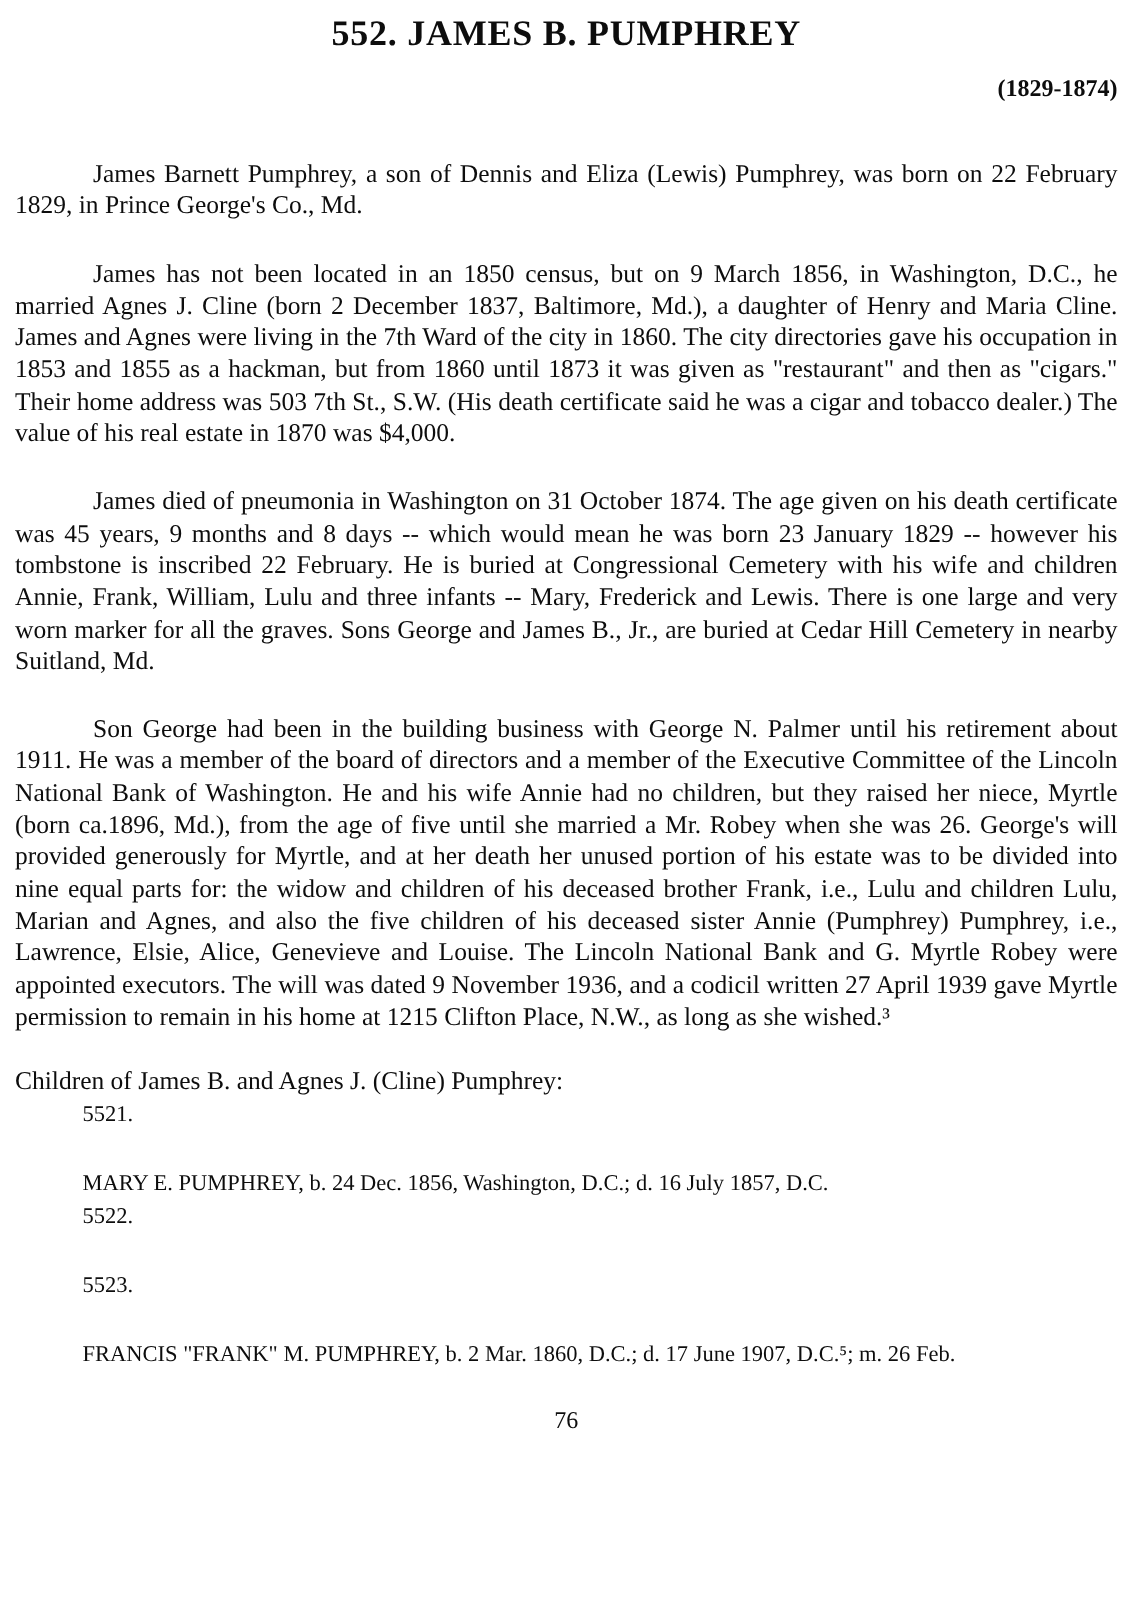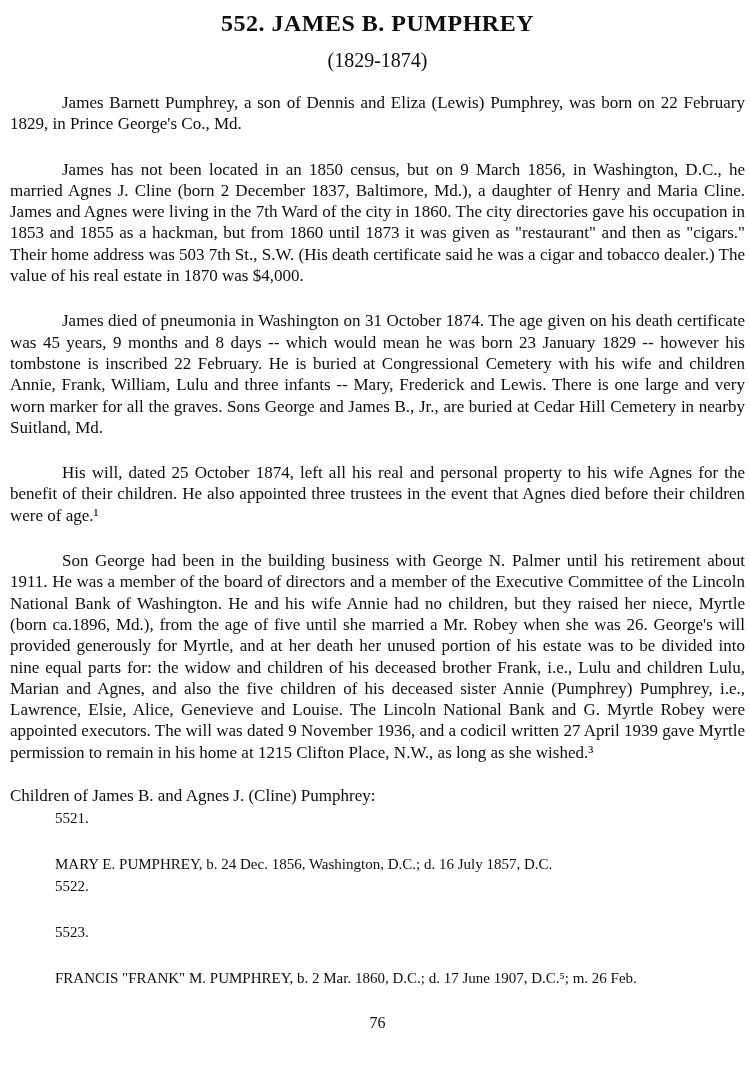--- a/index.html
+++ b/index.html
@@ -21,34 +21,34 @@
   .title {
     margin: 2px 0 0 0;
     font-size: 24px;
     line-height: 26px;
     font-weight: 700;
     text-align: center;
     letter-spacing: 0.5px;
   }
   .subtitle {
     margin: 13px 0 0 0;
-    font-size: 20px;
+    font-size: 16px;
     line-height: 22px;
-    font-weight: 400;
-    text-align: center;
+    font-weight: 700;
+    text-align: right;
   }
   .para {
     margin: 24px 0 0 0;
     font-size: 17px;
     line-height: 21.3px;
     text-align: justify;
     text-indent: 52px;
   }
   .para.first {
-    margin-top: 21px;
+    margin-top: 34px;
   }
   .children-heading {
     margin-top: 22px;
     font-size: 17px;
     line-height: 22px;
     text-align: left;
   }
   .child-row {
     display: flex;
     margin-left: 45px;
@@ -78,21 +78,20 @@
   <h1 class="title">552. JAMES B. PUMPHREY</h1>
 
   <div class="subtitle">(1829-1874)</div>
 
   <p class="para first">James Barnett Pumphrey, a son of Dennis and Eliza (Lewis) Pumphrey, was born on 22 February 1829, in Prince George's Co., Md.</p>
 
   <p class="para">James has not been located in an 1850 census, but on 9 March 1856, in Washington, D.C., he married Agnes J. Cline (born 2 December 1837, Baltimore, Md.), a daughter of Henry and Maria Cline. James and Agnes were living in the 7th Ward of the city in 1860. The city directories gave his occupation in 1853 and 1855 as a hackman, but from 1860 until 1873 it was given as "restaurant" and then as "cigars." Their home address was 503 7th St., S.W. (His death certificate said he was a cigar and tobacco dealer.) The value of his real estate in 1870 was $4,000.</p>
 
   <p class="para">James died of pneumonia in Washington on 31 October 1874. The age given on his death certificate was 45 years, 9 months and 8 days -- which would mean he was born 23 January 1829 -- however his tombstone is inscribed 22 February. He is buried at Congressional Cemetery with his wife and children Annie, Frank, William, Lulu and three infants -- Mary, Frederick and Lewis. There is one large and very worn marker for all the graves. Sons George and James B., Jr., are buried at Cedar Hill Cemetery in nearby Suitland, Md.</p>
 
-  <p class="para">His will, dated 25 October 1874, left all his real and personal property to his wife Agnes for the benefit of their children. He also appointed three trustees in the event that Agnes died before their children were of age.¹</p>
 
 
   <p class="para">Son George had been in the building business with George N. Palmer until his retirement about 1911. He was a member of the board of directors and a member of the Executive Committee of the Lincoln National Bank of Washington. He and his wife Annie had no children, but they raised her niece, Myrtle (born ca.1896, Md.), from the age of five until she married a Mr. Robey when she was 26. George's will provided generously for Myrtle, and at her death her unused portion of his estate was to be divided into nine equal parts for: the widow and children of his deceased brother Frank, i.e., Lulu and children Lulu, Marian and Agnes, and also the five children of his deceased sister Annie (Pumphrey) Pumphrey, i.e., Lawrence, Elsie, Alice, Genevieve and Louise. The Lincoln National Bank and G. Myrtle Robey were appointed executors. The will was dated 9 November 1936, and a codicil written 27 April 1939 gave Myrtle permission to remain in his home at 1215 Clifton Place, N.W., as long as she wished.³</p>
 
   <div>
     <div class="children-heading">Children of James B. and Agnes J. (Cline) Pumphrey:</div>
 
     <div class="child-row">
       <span class="child-num">5521.</span>
         <span class="child-text">MARY E. PUMPHREY, b. 24 Dec. 1856, Washington, D.C.; d. 16 July 1857, D.C.</span>

